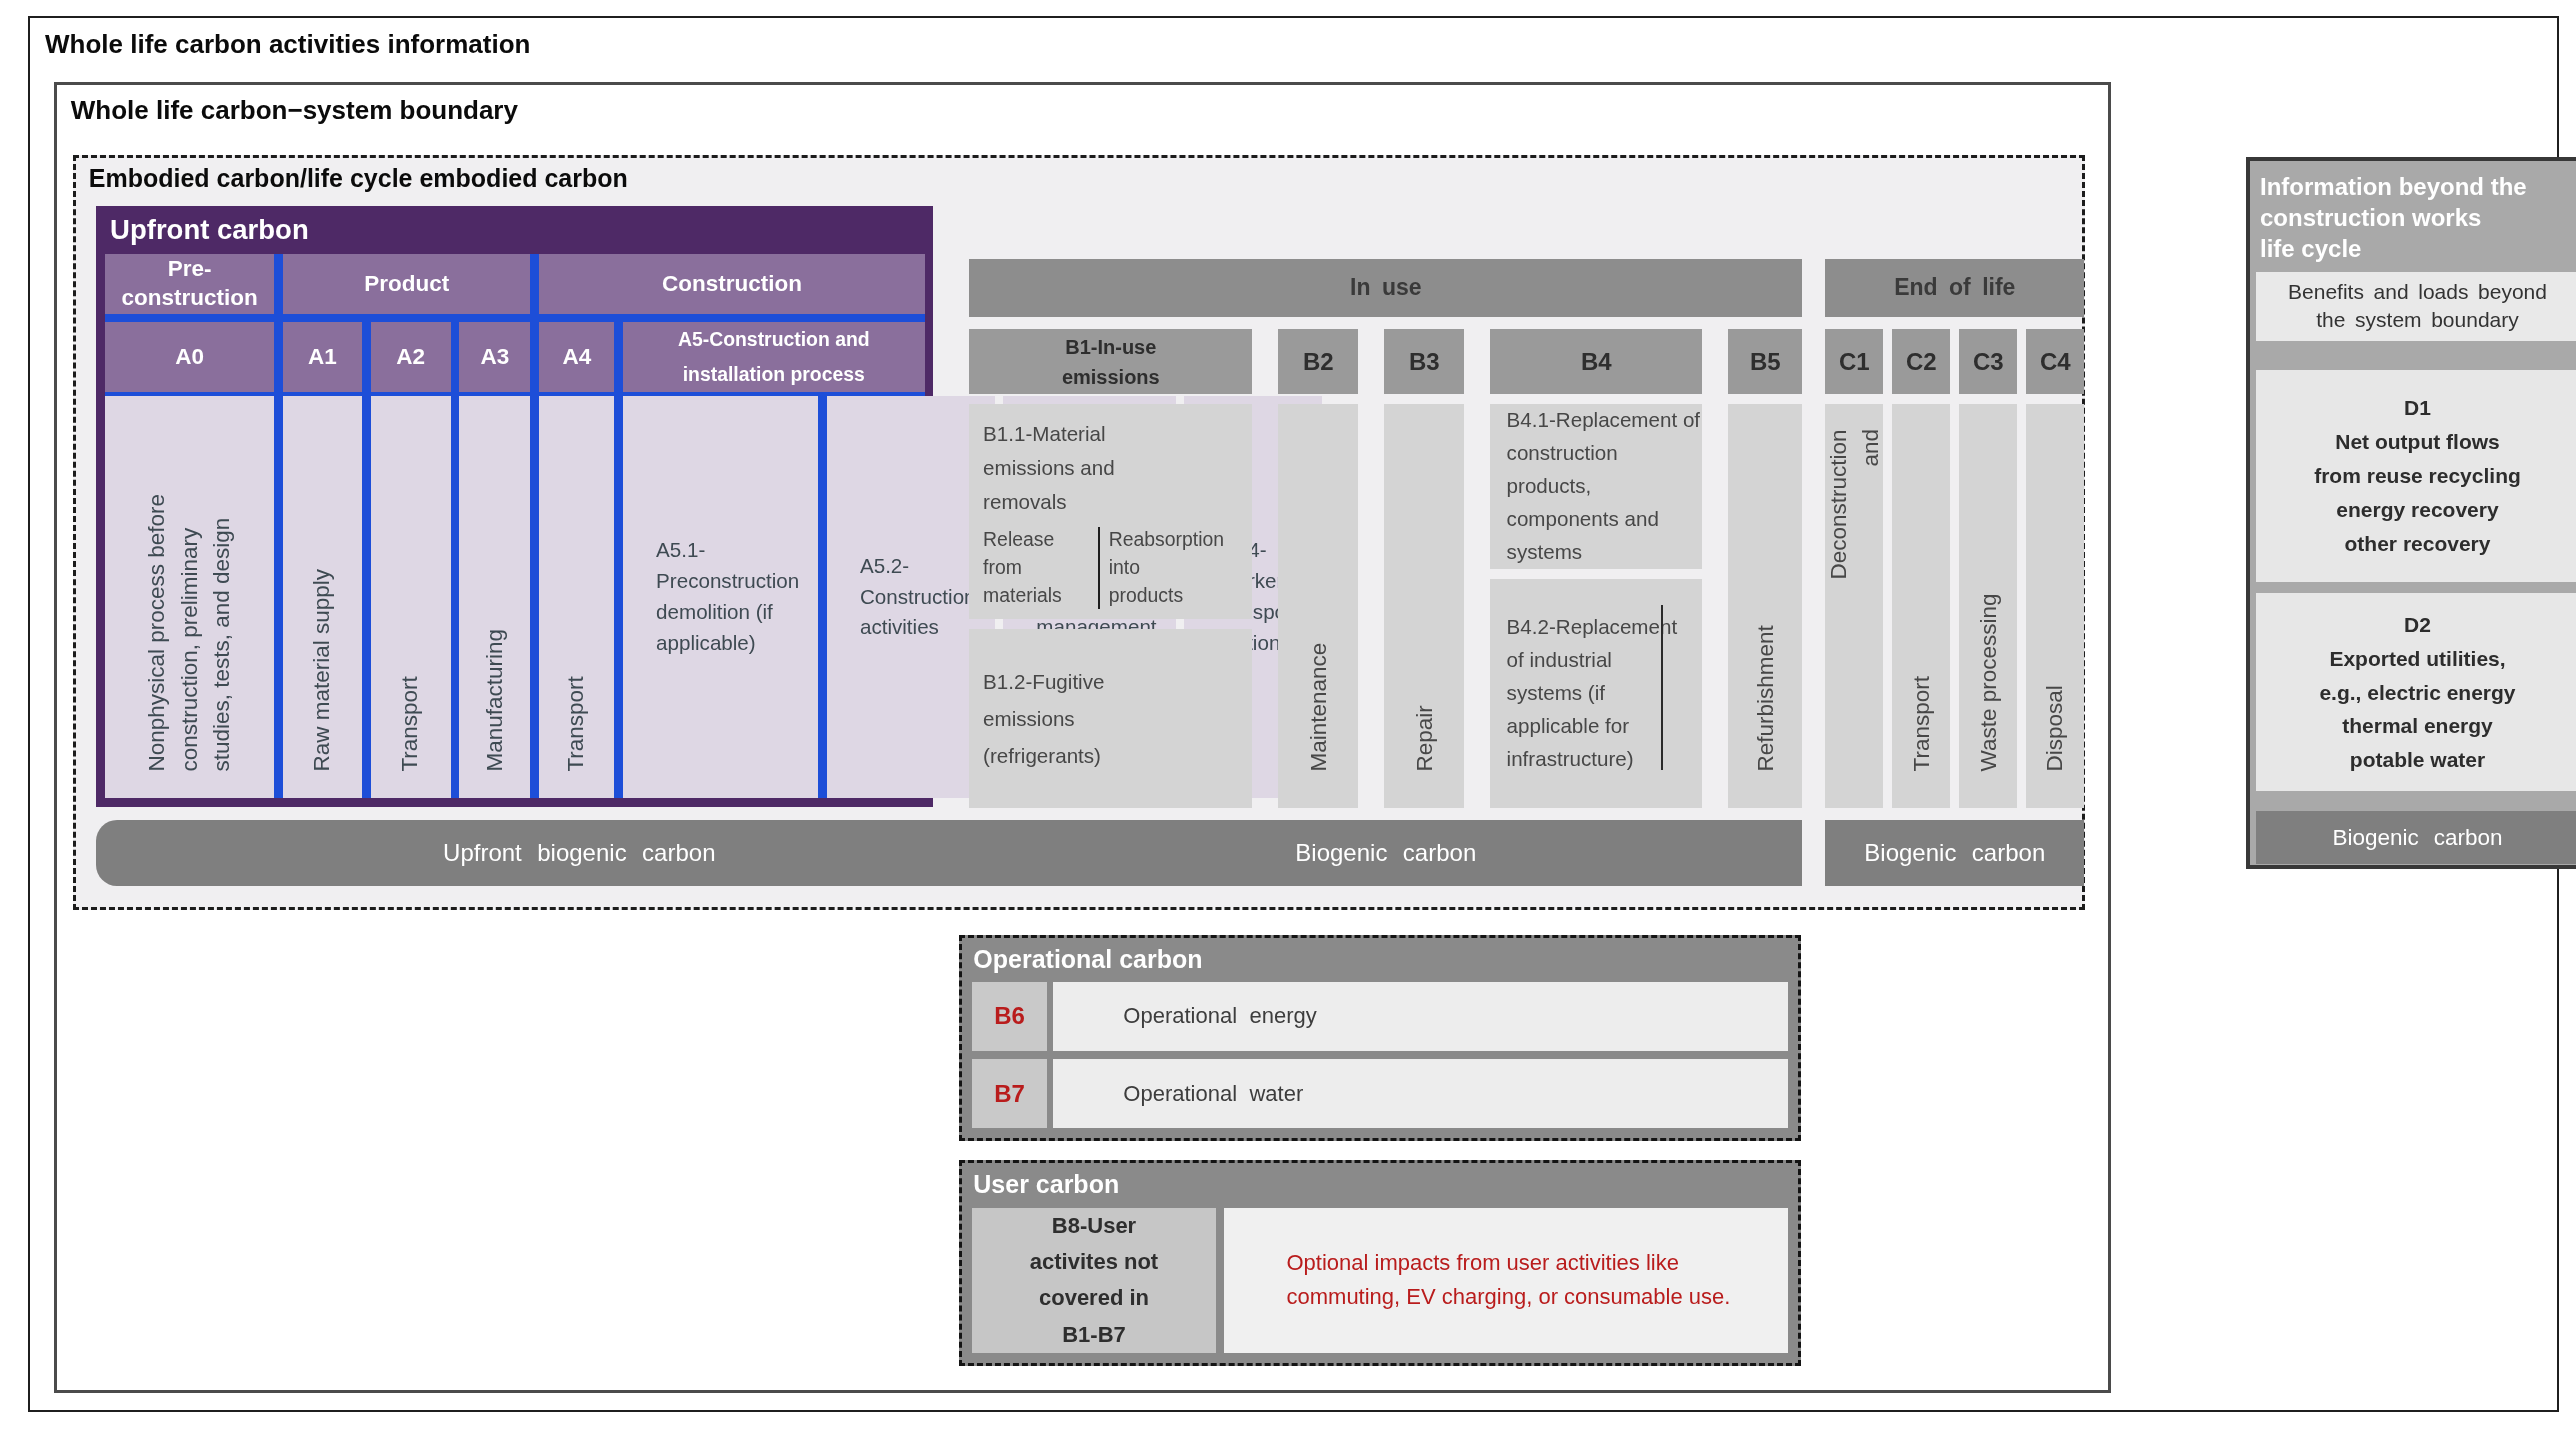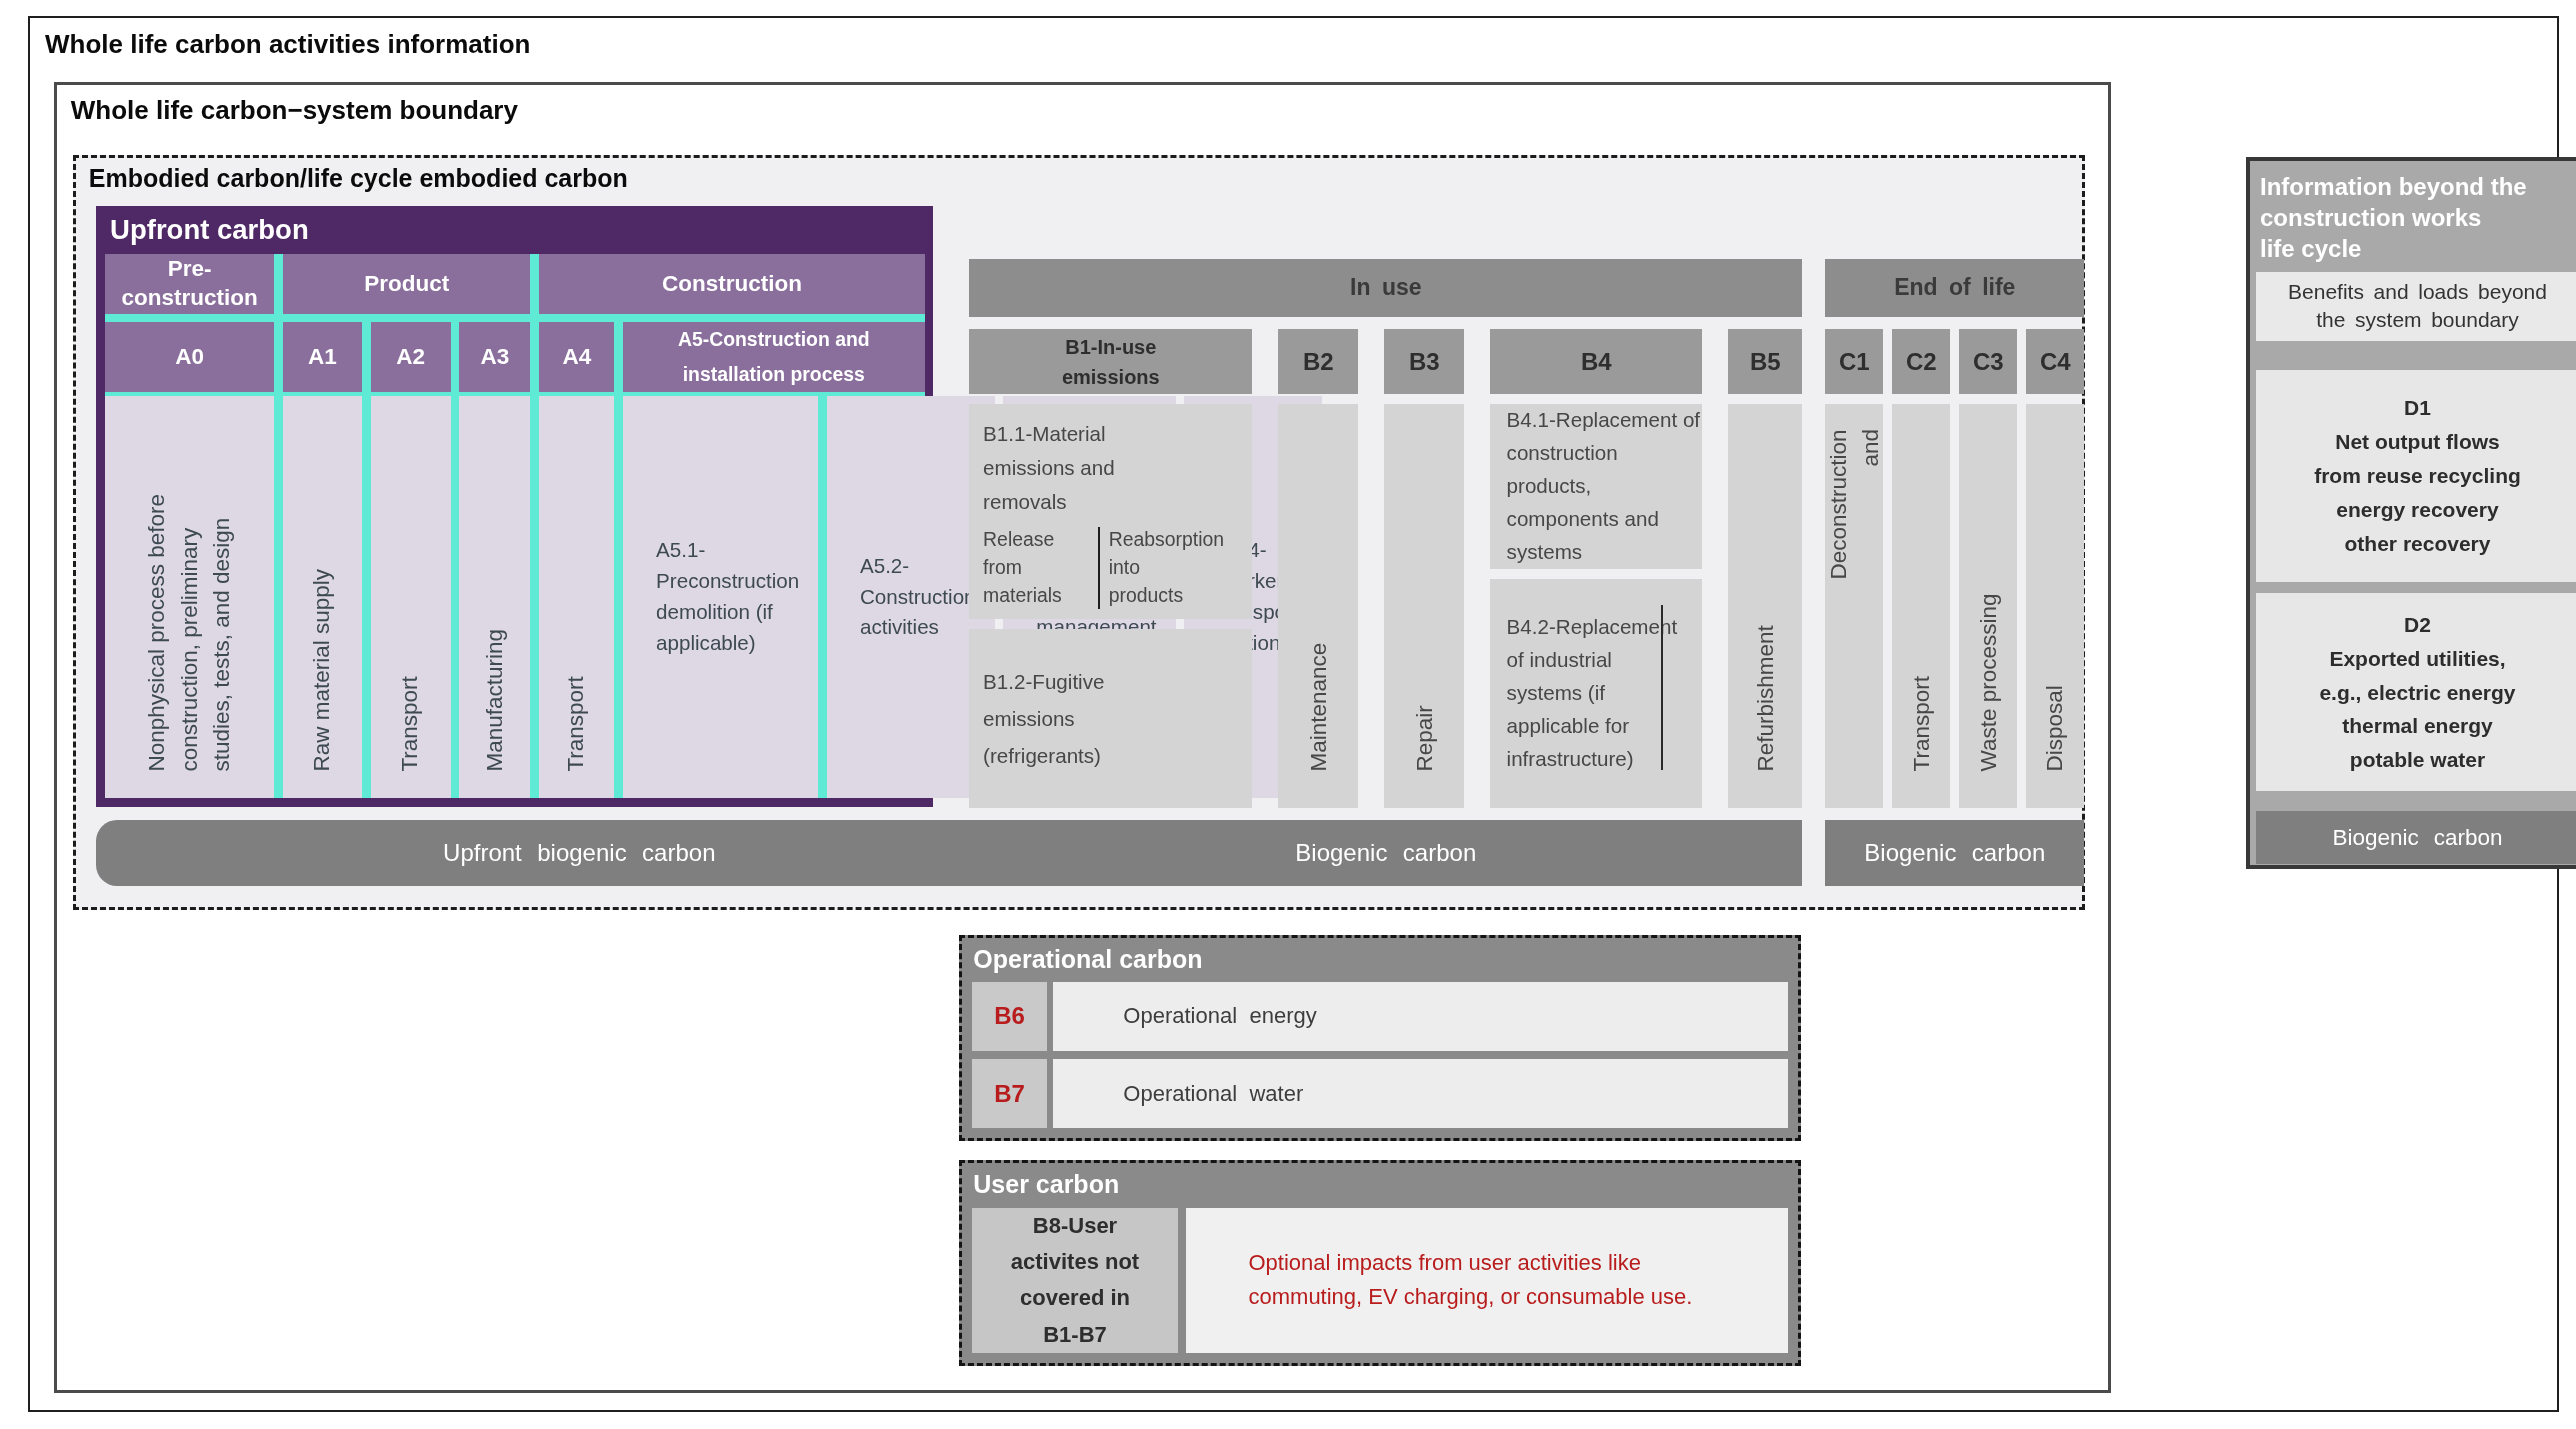--- a/index.html
+++ b/index.html
@@ -12,21 +12,21 @@
   .outer{left:28px;top:15.6px;width:2531px;height:1396px;border:2.5px solid #1f1f1f;box-sizing:border-box;}
   .outer-title{left:15px;top:11.3px;font-size:26px;font-weight:bold;color:#0b0b0b;}
   .boundary{left:24px;top:64px;width:2057px;height:1311px;border:3.8px solid #4b4b4b;box-sizing:border-box;background:#ffffff;}
   .boundary-title{left:13.8px;top:10px;font-size:26px;font-weight:bold;color:#0b0b0b;}
   .dashed-box{left:16.3px;top:70px;width:2012px;height:755px;border:3.1px dashed #1c1c1c;box-sizing:border-box;background:#f0eff1;padding-left:32px;}
   .embodied-title{left:12.5px;top:6.3px;font-size:25px;font-weight:bold;color:#0b0b0b;}
 
   
   .upfront-box{left:20px;top:48px;width:837px;height:601px;background:#4e2966;}
   .up-header{height:48px;display:flex;align-items:center;padding-left:13.8px;color:#fff;font-size:27.5px;font-weight:bold;}
-  .up-content{position:absolute;left:8.8px;right:8.8px;top:48px;bottom:8.8px;background:#5eead4;display:flex;flex-direction:column;gap:8.8px;}
+  .up-content{position:absolute;left:8.8px;right:8.8px;top:48px;bottom:8.8px;background:#1d4ed8;display:flex;flex-direction:column;gap:8.8px;}
   .up-grid{display:grid;grid-template-columns:169px 79px 80px 71px 75px 1fr;column-gap:8.8px;}
   .pcell{background:#8a6f9c;color:#ffffff;font-weight:bold;display:flex;align-items:center;justify-content:center;text-align:center;font-size:22.5px;line-height:1.25;}
   .band{height:60px;}
   .codes{height:65px;}
   .span-product{grid-column:2 / span 3;}
   .span-construction{grid-column:5 / span 2;}
   .a5h{font-size:19.4px;line-height:1.8;}
   .up-body{flex:1;min-height:0;}
   .lcell{background:#ded7e4;display:flex;align-items:center;justify-content:center;overflow:hidden;}
   .rot{writing-mode:vertical-rl;transform:rotate(180deg);white-space:pre-line;}
@@ -75,21 +75,21 @@
 
   
   .op-box{left:902px;top:850px;width:842px;height:206px;background:#8a8a8a;border:3.1px dashed #141414;box-sizing:border-box;}
   .user-box{left:902px;top:1075px;width:842px;height:206px;background:#8a8a8a;border:3.1px dashed #141414;box-sizing:border-box;}
   .ou-title{padding:7.5px 12.5px 6.3px 11.3px;color:#ffffff;font-size:25px;font-weight:bold;}
   .op-rows{margin:1.3px 10px 0;display:flex;flex-direction:column;gap:8.8px;}
   .op-row{display:flex;gap:6.3px;height:69px;}
   .op-code{width:75px;background:#c9c9c9;color:#b91c1c;font-weight:bold;font-size:24px;display:flex;align-items:center;justify-content:center;}
   .op-label{flex:1;background:#ededed;color:#3d3d3d;font-size:22px;display:flex;align-items:center;padding-left:70px;word-spacing:6.3px;}
   .u-row{margin:2.5px 10px 0;display:flex;gap:7.5px;height:145px;}
-  .u-b8{width:206px;background:#c6c6c6;color:#2e2e2e;font-weight:bold;font-size:22px;line-height:1.65;display:flex;align-items:center;justify-content:center;text-align:center;}
+  .u-b8{width:244px;background:#c6c6c6;color:#2e2e2e;font-weight:bold;font-size:22px;line-height:1.65;display:flex;align-items:center;justify-content:center;text-align:center;}
   .u-desc{flex:1;background:#f0f0f0;color:#b91c1c;font-size:22px;line-height:1.55;display:flex;align-items:center;padding-left:63px;}
 </style>
 </head>
 <body>
 
 <div class="canvas">
   <div class="abs outer">
     <div class="abs outer-title">Whole life carbon activities information</div>
 
     <div class="abs boundary">

